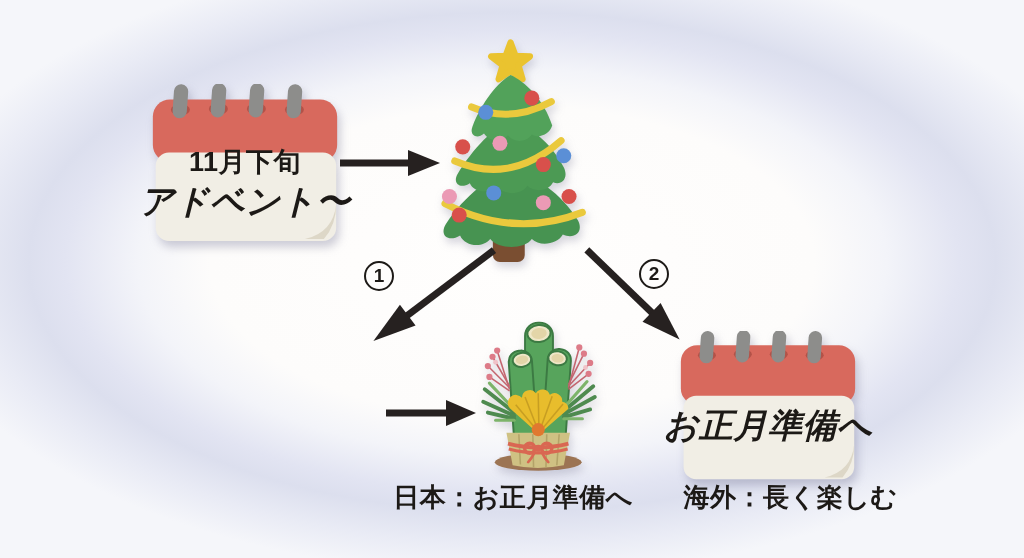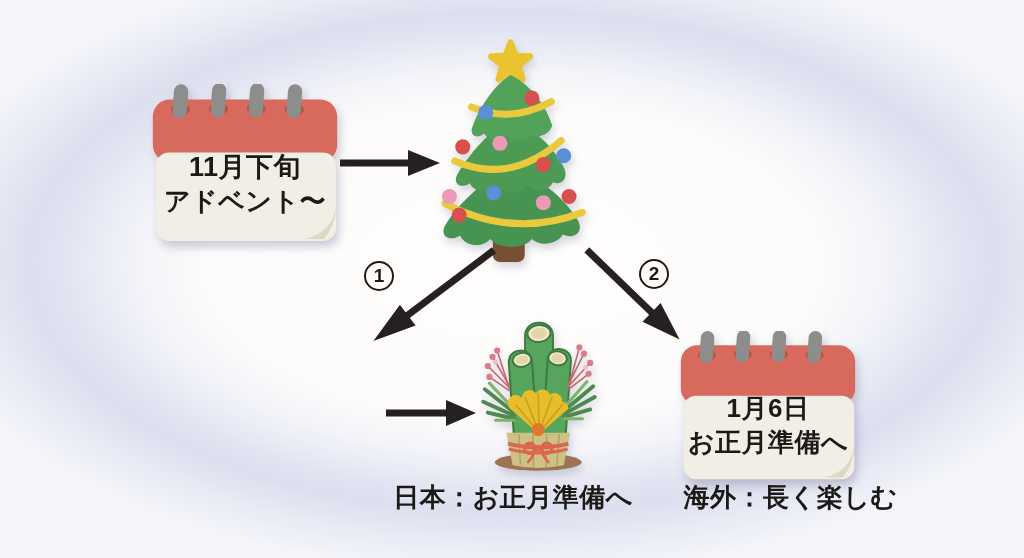--- a/index.html
+++ b/index.html
@@ -18,21 +18,21 @@
   .clay { filter: drop-shadow(3px 6px 5px rgba(104,104,138,0.33)); }
   .soft { filter: drop-shadow(2px 5px 4px rgba(104,104,138,0.28)); }
 
   .cal-wrap { position:absolute; }
   .cal-text {
     position:absolute; left:3%; width:94%; top:34%; height:58%;
     display:flex; flex-direction:column; align-items:center; justify-content:center;
     font-weight:bold; color:#1c1916; text-align:center;
     line-height:1.28; white-space:nowrap; letter-spacing:0.5px;
   }
-  .fs27 { font-size:27px; } .fs26 { font-size:26px; } .fs25 { font-size:25px; }
+  .fs27 { font-size:27px; } .fs26 { font-size:34px;font-style:italic; } .fs25 { font-size:25px; }
 
   .arrow-wrap { position:absolute; }
   .arrow-line { stroke:#262120; stroke-width:7; }
   .arrow-head { fill:#262120; }
 
   .num-circle {
     position:absolute; width:30px; height:30px; border:2.5px solid #1d1a17;
     border-radius:50%; display:flex; align-items:center; justify-content:center;
     font-weight:bold; font-size:19px; color:#1d1a17; background:transparent;
   }
@@ -230,21 +230,20 @@
 
       <circle cx="79" cy="144" r="8.5" fill="#e0792f"></circle>
     </svg>
   </div>
 
   <div class="cal-wrap" style="left:678px; top:331px; width:180px; height:150px;">
     <svg class="clay" viewBox="0 0 200 167" width="180" height="150">
       <use href="#cal" xlink:href="#cal"></use>
     </svg>
     <div class="cal-text fs26">
-      <div>1月6日</div>
       <div>お正月準備へ</div>
     </div>
   </div>
 
   <div class="caption" style="left:668px; top:480px; width:245px;">海外：長く楽しむ</div>
   <div class="caption" style="left:383px; top:480px; width:260px;">日本：お正月準備へ</div>
 
 </div>
 
 </body></html>

